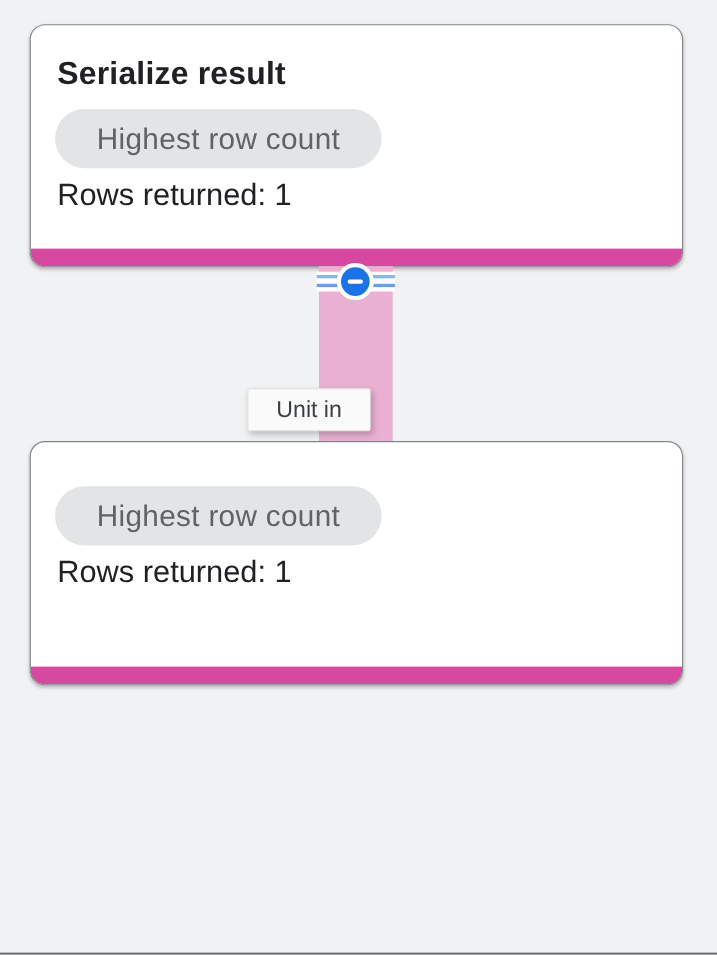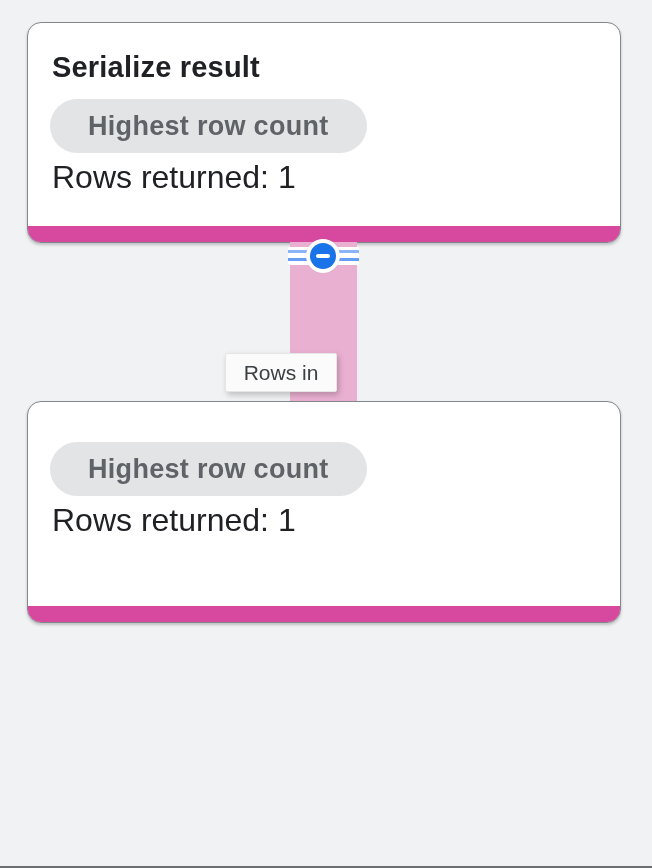--- a/index.html
+++ b/index.html
@@ -54,28 +54,28 @@
   .stage-badge{
     display:inline-flex;
     align-items:center;
     margin-top:14px;
     height:54px;
     padding:0 38px;
     border-radius:27px;
     background:var(--badge-bg);
     color:var(--badge-text);
     font-size:27px;
-    font-weight:700;
+    font-weight:400;
     letter-spacing:.3px;
     white-space:nowrap;
   }
   .stage-rows{
     margin-top:8px;
     margin-left:2px;
-    font-size:32px;
+    font-size:28px;
     color:var(--title-text);
     line-height:32px;
   }
   .stage-bar{
     position:absolute;
     left:0;right:0;bottom:0;
     height:16px;
     background:var(--stage-bar);
   }
 
@@ -167,21 +167,21 @@
   <div class="edge-collapse-stripes">
     <div class="stripe s1"></div>
     <div class="stripe s2"></div>
   </div>
   <div class="collapse-button">
     <div class="blue-circle">
       <div class="minus"></div>
     </div>
   </div>
 
-  <div class="tooltip">Rows in</div>
+  <div class="tooltip">Unit in</div>
 
   <div class="stage-card second">
     <div class="stage-badge">Highest row count</div>
     <div class="stage-rows">Rows returned: 1</div>
     <div class="stage-bar"></div>
   </div>
 
   <div class="bottom-edge-line"></div>
 </div>
 

